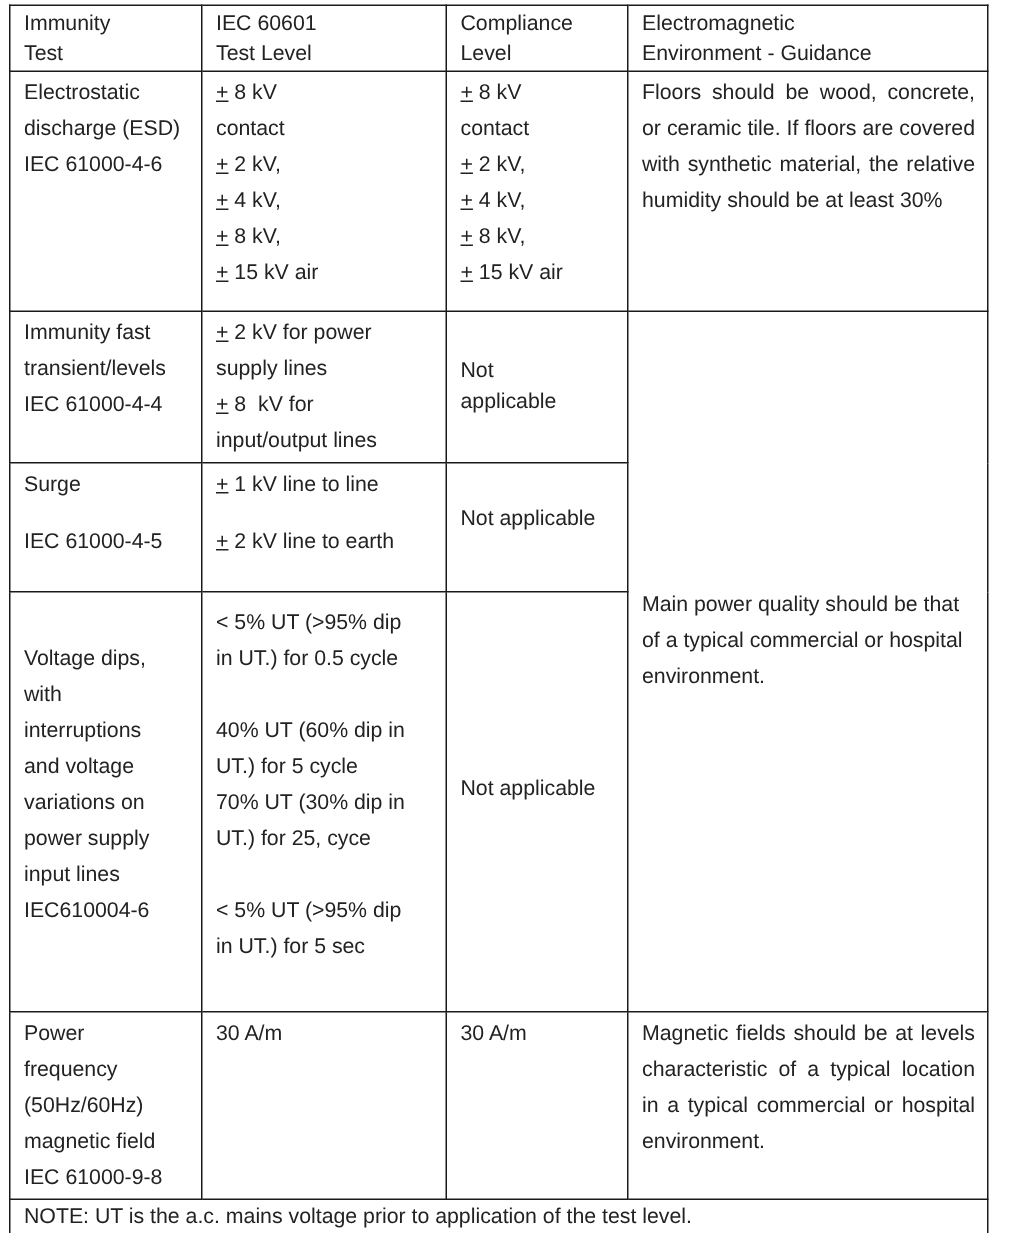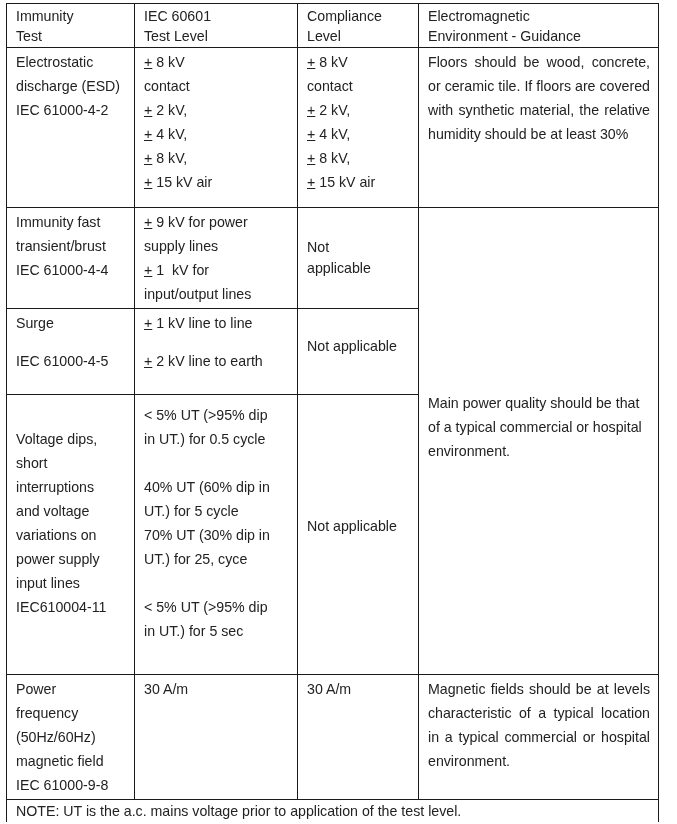--- a/index.html
+++ b/index.html
@@ -47,21 +47,21 @@
     <td>
       <span class="line">Electromagnetic</span>
       <span class="line">Environment - Guidance</span>
     </td>
   </tr>
 
   <tr style="height:160px">
     <td>
       <span class="line">Electrostatic</span>
       <span class="line">discharge (ESD)</span>
-      <span class="line">IEC 61000-4-2</span>
+      <span class="line">IEC 61000-4-6</span>
     </td>
     <td>
       <span class="line"><span class="pm">+</span><span> 8 kV</span></span>
       <span class="line"><span>contact</span></span>
       <span class="line"><span class="pm">+</span><span> 2 kV,</span></span>
       <span class="line"><span class="pm">+</span><span> 4 kV,</span></span>
       <span class="line"><span class="pm">+</span><span> 8 kV,</span></span>
       <span class="line"><span class="pm">+</span><span> 15 kV air</span></span>
     </td>
     <td>
@@ -71,27 +71,27 @@
       <span class="line"><span class="pm">+</span><span> 4 kV,</span></span>
       <span class="line"><span class="pm">+</span><span> 8 kV,</span></span>
       <span class="line"><span class="pm">+</span><span> 15 kV air</span></span>
     </td>
     <td class="justify">Floors should be wood, concrete, or ceramic tile. If floors are covered with synthetic material, the relative humidity should be at least 30%</td>
   </tr>
 
   <tr style="height:97px">
     <td>
       <span class="line">Immunity fast</span>
-      <span class="line">transient/brust</span>
+      <span class="line">transient/levels</span>
       <span class="line">IEC 61000-4-4</span>
     </td>
     <td>
-      <span class="line"><span class="pm">+</span><span> 9 kV for power</span></span>
+      <span class="line"><span class="pm">+</span><span> 2 kV for power</span></span>
       <span class="line"><span>supply lines</span></span>
-      <span class="line" style="white-space:pre"><span class="pm">+</span><span> 1  kV for</span></span>
+      <span class="line" style="white-space:pre"><span class="pm">+</span><span> 8  kV for</span></span>
       <span class="line"><span>input/output lines</span></span>
     </td>
     <td class="mid" style="line-height:21px">
       <span class="line">Not</span>
       <span class="line">applicable</span>
     </td>
     <td rowspan="3" class="mid" style="padding-bottom:30px">Main power quality should be that of a typical commercial or hospital environment.</td>
   </tr>
 
   <tr style="height:86px">
@@ -104,27 +104,27 @@
       <span class="line"><span class="pm">+</span><span> 1 kV line to line</span></span>
       <span class="gap-s"></span>
       <span class="line"><span class="pm">+</span><span> 2 kV line to earth</span></span>
     </td>
     <td class="mid" style="padding-bottom:14px">Not applicable</td>
   </tr>
 
   <tr style="height:280px">
     <td style="padding-top:32px">
       <span class="line">Voltage dips,</span>
-      <span class="line">short</span>
+      <span class="line">with</span>
       <span class="line">interruptions</span>
       <span class="line">and voltage</span>
       <span class="line">variations on</span>
       <span class="line">power supply</span>
       <span class="line">input lines</span>
-      <span class="line">IEC610004-11</span>
+      <span class="line">IEC610004-6</span>
     </td>
     <td style="padding-top:8px">
       <span class="line">&lt; 5% UT (&gt;95% dip</span>
       <span class="line">in UT.) for 0.5 cycle</span>
       <span class="gap"></span>
       <span class="line">40% UT (60% dip in</span>
       <span class="line">UT.) for 5 cycle</span>
       <span class="line">70% UT (30% dip in</span>
       <span class="line">UT.) for 25, cyce</span>
       <span class="gap"></span>

